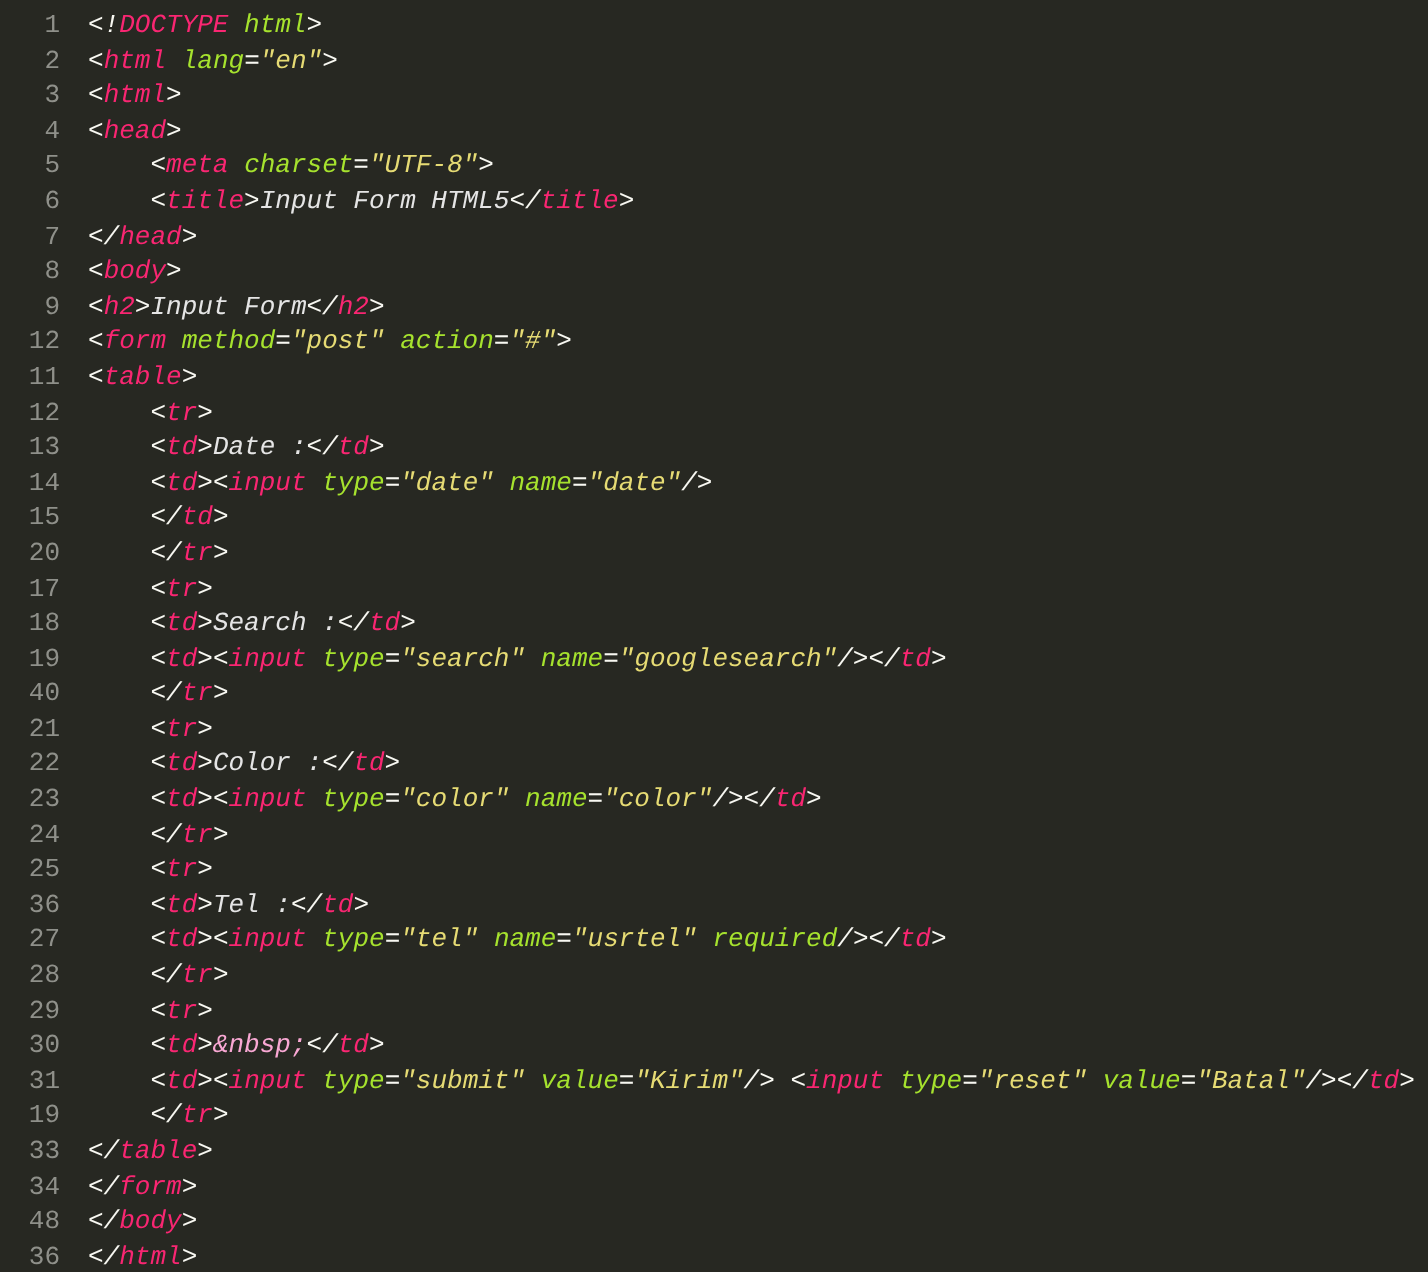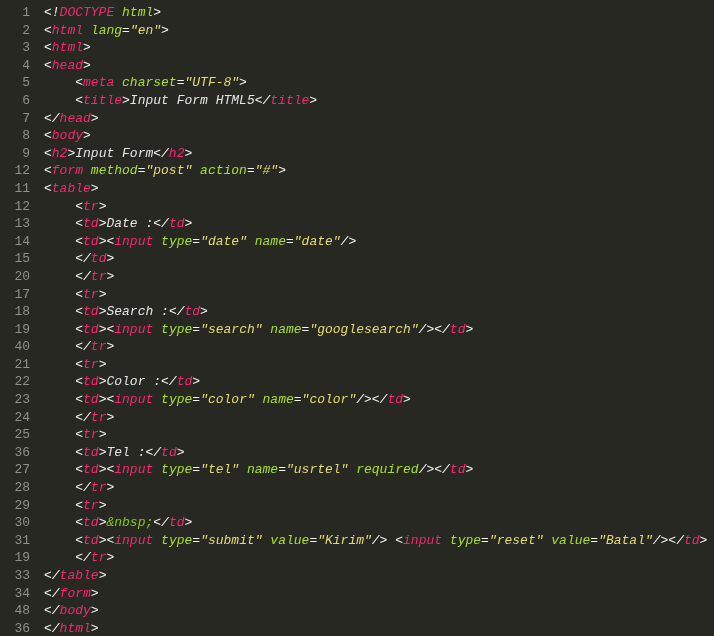--- a/index.html
+++ b/index.html
@@ -30,21 +30,21 @@
     white-space: pre;
     color: #f8f8f2;
   }
   .code .row { height: 17.6px; font-style: italic; }
   .ws   { color: #f8f8f2; }
   .br   { color: #f8f8f2; }      
   .tag  { color: #f92672; }      
   .attr { color: #a6e22e; }      
   .val  { color: #e6db74; }      
   .txt  { color: #e5e5e5; }      
-  .ent  { color: #84cc16; }      
+  .ent  { color: #f9a8d4; }      
 </style>
 </head>
 <body>
 
 <div class="gutter" id="gutter">
     <div class="ln">1</div>
     <div class="ln">2</div>
     <div class="ln">3</div>
     <div class="ln">4</div>
     <div class="ln">5</div>

